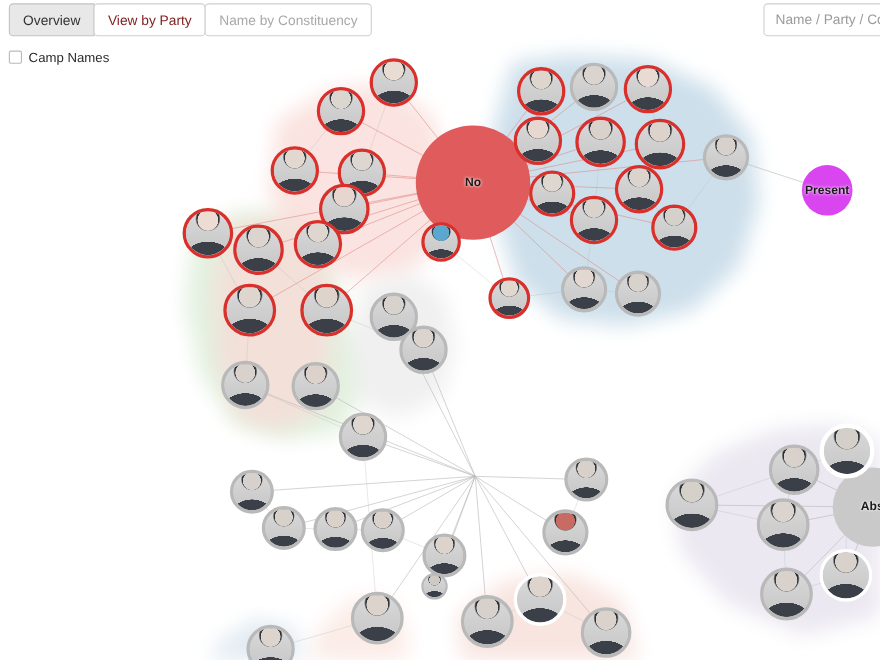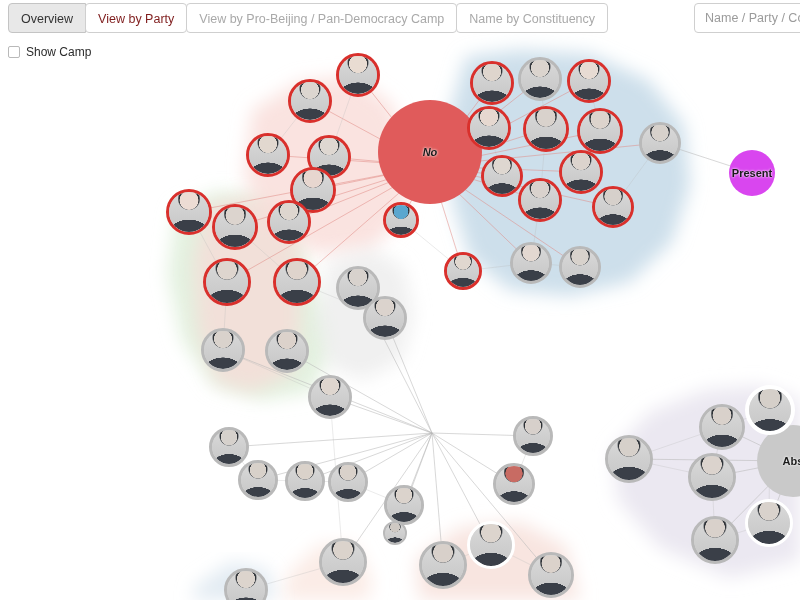--- a/index.html
+++ b/index.html
@@ -193,21 +193,21 @@
         <line x1="310" y1="101" x2="268" y2="155" stroke="#b9b9b9" stroke-width="0.55" stroke-opacity="0.55"></line>
         <line x1="358" y1="75" x2="329" y2="157" stroke="#b9b9b9" stroke-width="0.55" stroke-opacity="0.55"></line>
         <line x1="401" y1="220" x2="463" y2="271" stroke="#b9b9b9" stroke-width="0.55" stroke-opacity="0.55"></line>
         <line x1="463" y1="271" x2="531" y2="263" stroke="#b9b9b9" stroke-width="0.55" stroke-opacity="0.55"></line>
         <line x1="722" y1="427" x2="712" y2="477" stroke="#b9b9b9" stroke-width="0.55" stroke-opacity="0.55"></line>
         <line x1="770" y1="410" x2="769" y2="523" stroke="#b9b9b9" stroke-width="0.55" stroke-opacity="0.55"></line>
       </svg>
   </div>
 
   <div class="nodes-layer" id="nodes-layer">
-      <div class="hub" style="left: 378px; top: 100px; width: 104px; height: 104px; background: rgb(224, 91, 91); font-style: italic;">
+      <div class="hub" style="left: 378px; top: 114px; width: 104px; height: 104px; background: rgb(224, 91, 91);">
         <span>No</span>
       </div>
       <div class="hub" style="left: 729px; top: 150px; width: 46px; height: 46px; background: #d946ef;">
         <span>Present</span>
       </div>
       <div class="hub" style="left: 757px; top: 425px; width: 72px; height: 72px; background: rgb(201, 201, 201);">
         <span>Abs</span>
       </div>
       <div class="node pnode" style="left: 336px; top: 53px; width: 44px; height: 44px; border: 3px solid rgb(217, 48, 44);">
         <div class="face" style="background: radial-gradient(circle at 50% 7.92px, rgb(233, 220, 210) 0px, rgb(233, 220, 210) 8.8px, rgba(0, 0, 0, 0) 9.24px), radial-gradient(20.9px 15.84px at 50% 42.24px, rgb(58, 63, 72) 0px, rgb(58, 63, 72) 99%, rgba(0, 0, 0, 0) 100%), radial-gradient(circle at 50% 6.6px, rgb(47, 51, 56) 0px, rgb(47, 51, 56) 9.68px, rgba(0, 0, 0, 0) 11px), linear-gradient(rgb(217, 217, 217), rgb(198, 198, 198));"></div>
@@ -355,26 +355,25 @@
       </div>
       <div class="node pnode" style="left: 745px; top: 499px; width: 48px; height: 48px; border: 3px solid rgb(255, 255, 255);">
         <div class="face" style="background: radial-gradient(circle at 50% 8.64px, rgb(217, 210, 204) 0px, rgb(217, 210, 204) 9.6px, rgba(0, 0, 0, 0) 10.08px), radial-gradient(22.8px 17.28px at 50% 46.08px, rgb(58, 63, 72) 0px, rgb(58, 63, 72) 99%, rgba(0, 0, 0, 0) 100%), radial-gradient(circle at 50% 7.2px, rgb(47, 51, 56) 0px, rgb(47, 51, 56) 10.56px, rgba(0, 0, 0, 0) 12px), linear-gradient(rgb(217, 217, 217), rgb(198, 198, 198));"></div>
       </div>
     </div>
 
   <div class="topbar">
     <div class="tabs" id="tabs">
         <div class="tab active">Overview</div>
         <div class="tab strong">View by Party</div>
-        <div class="tab dim">View by Pro-Beijing / Pan-Democracy Camp</div>
         <div class="tab dim">Name by Constituency</div>
       </div>
     <div class="search-wrap">
       <input class="search-input" type="text" placeholder="Name / Party / Constituency" style="">
     </div>
   </div>
 
   <div class="checkrow">
     <div class="checkbox"></div>
-    <span class="checklabel">Show Camp</span>
+    <span class="checklabel">Camp Names</span>
   </div>
 
 </div>
 
 </body></html>

